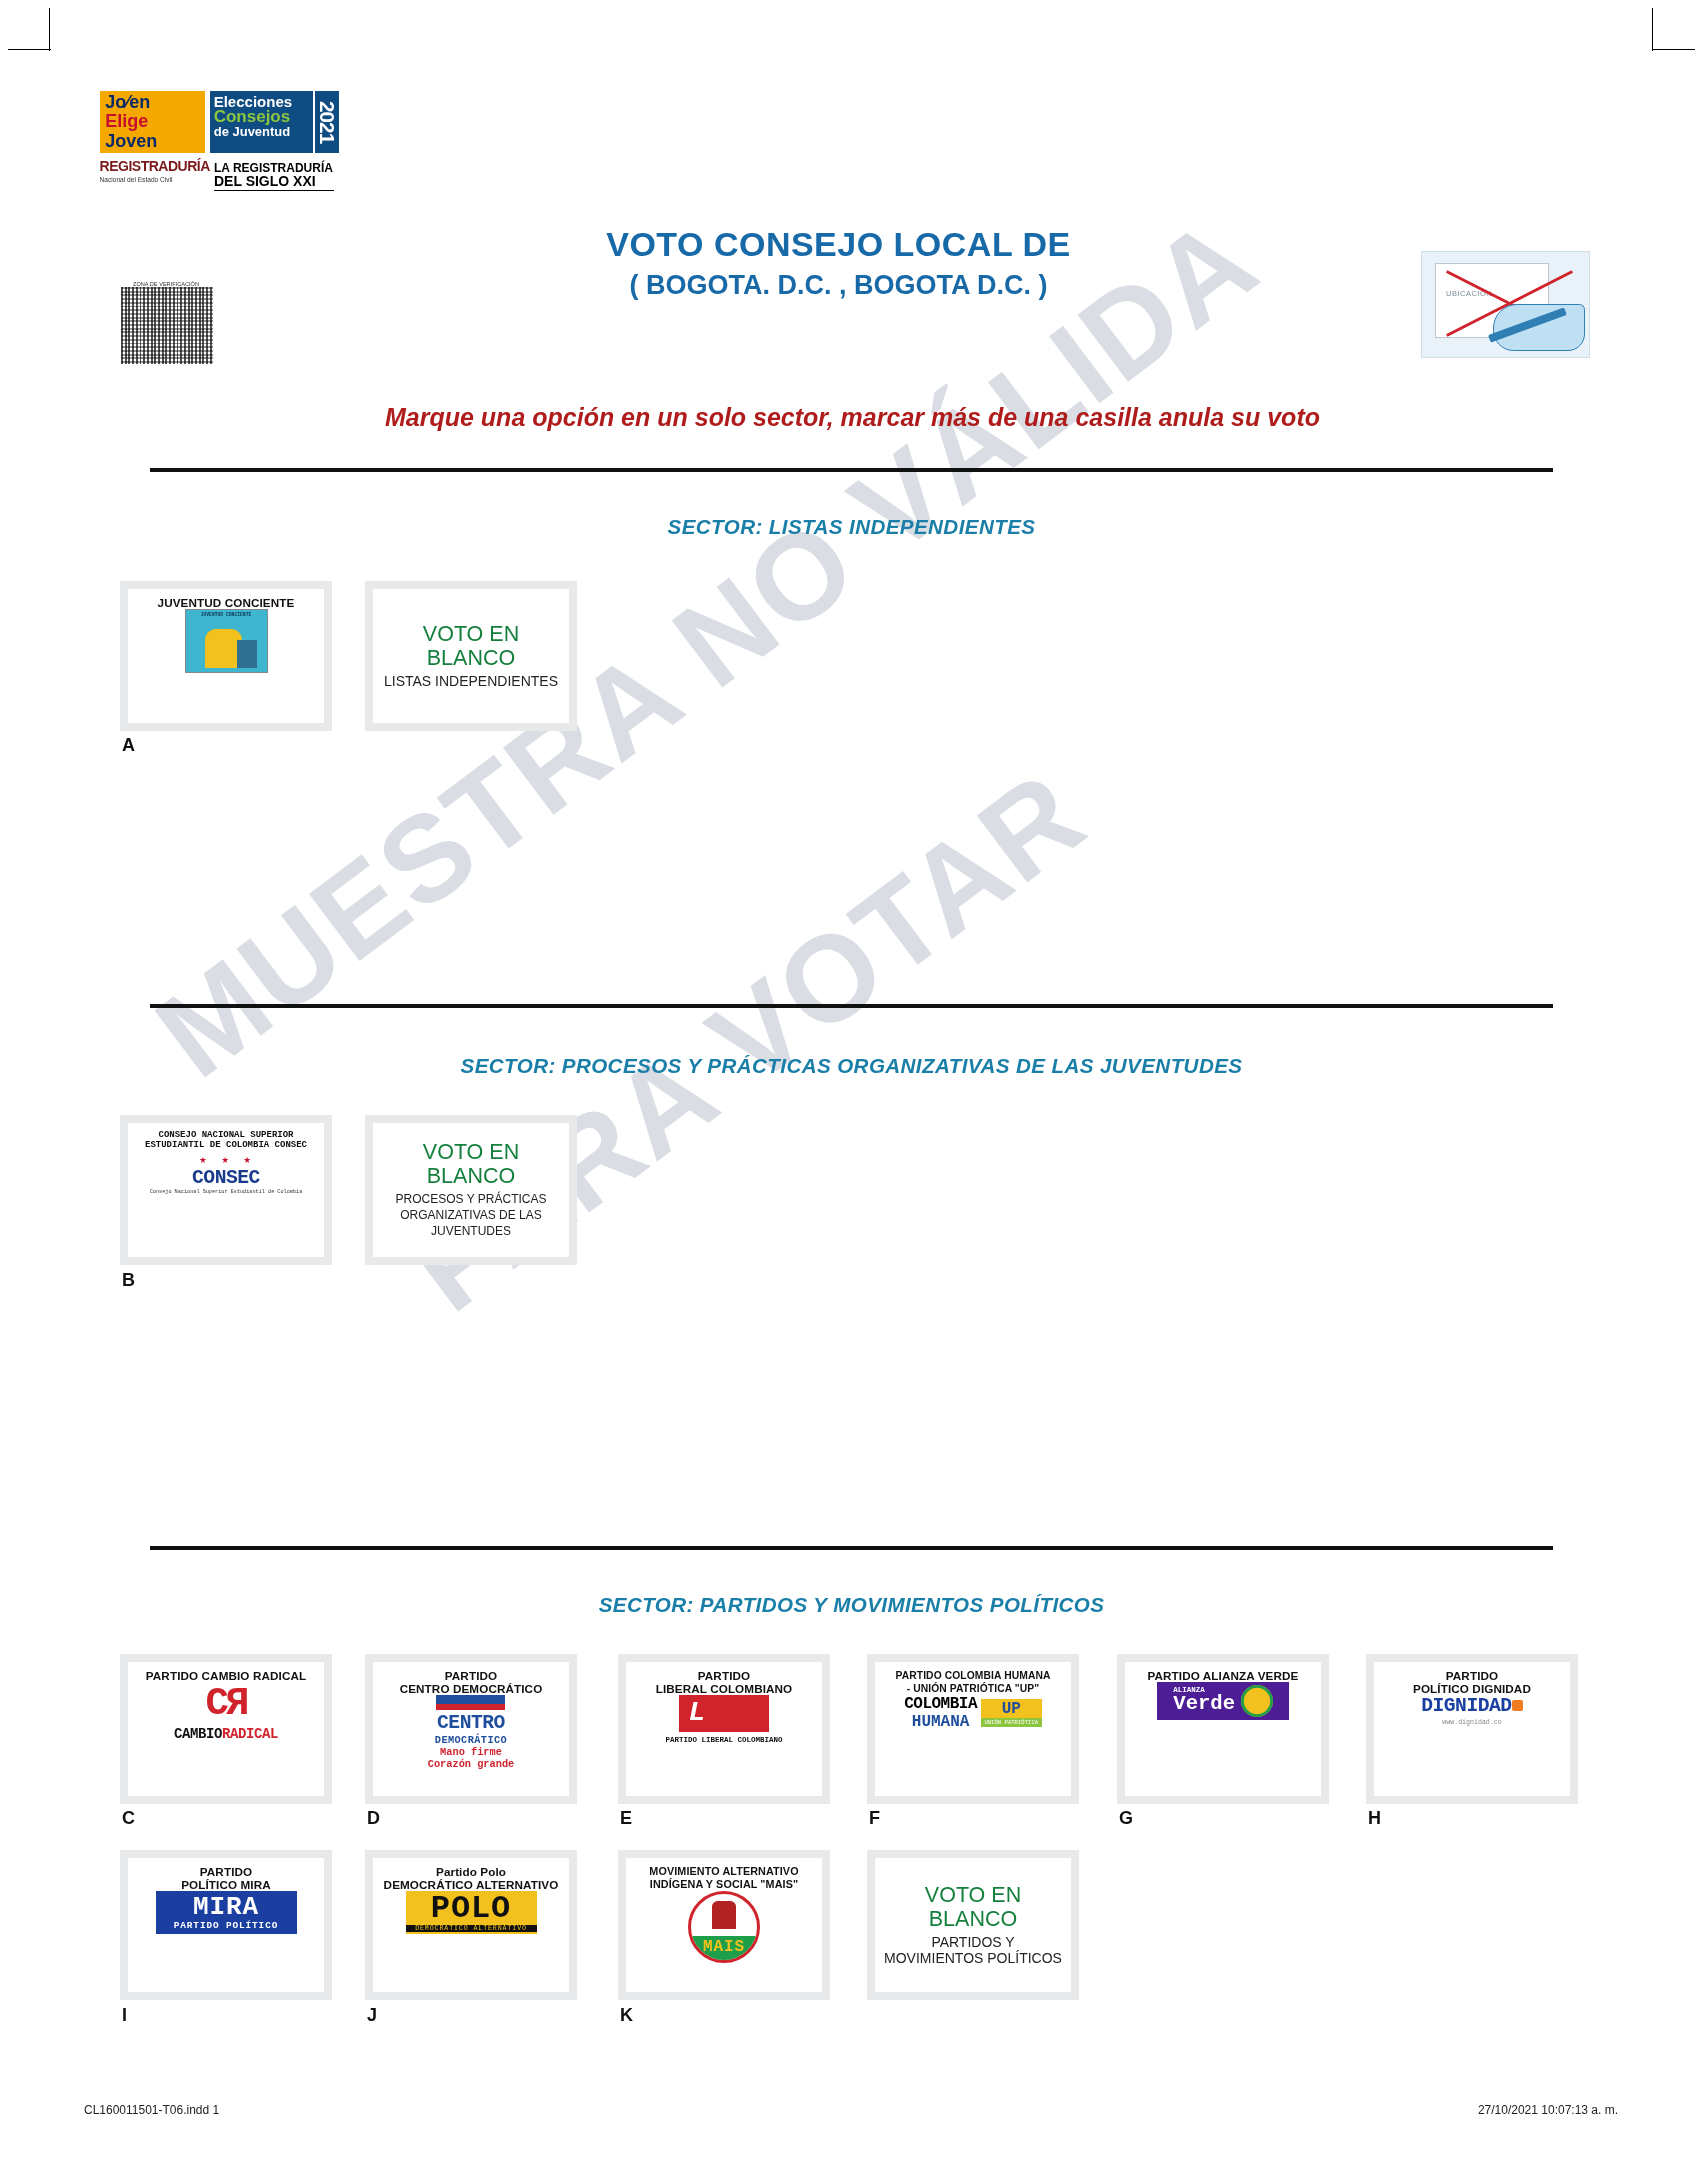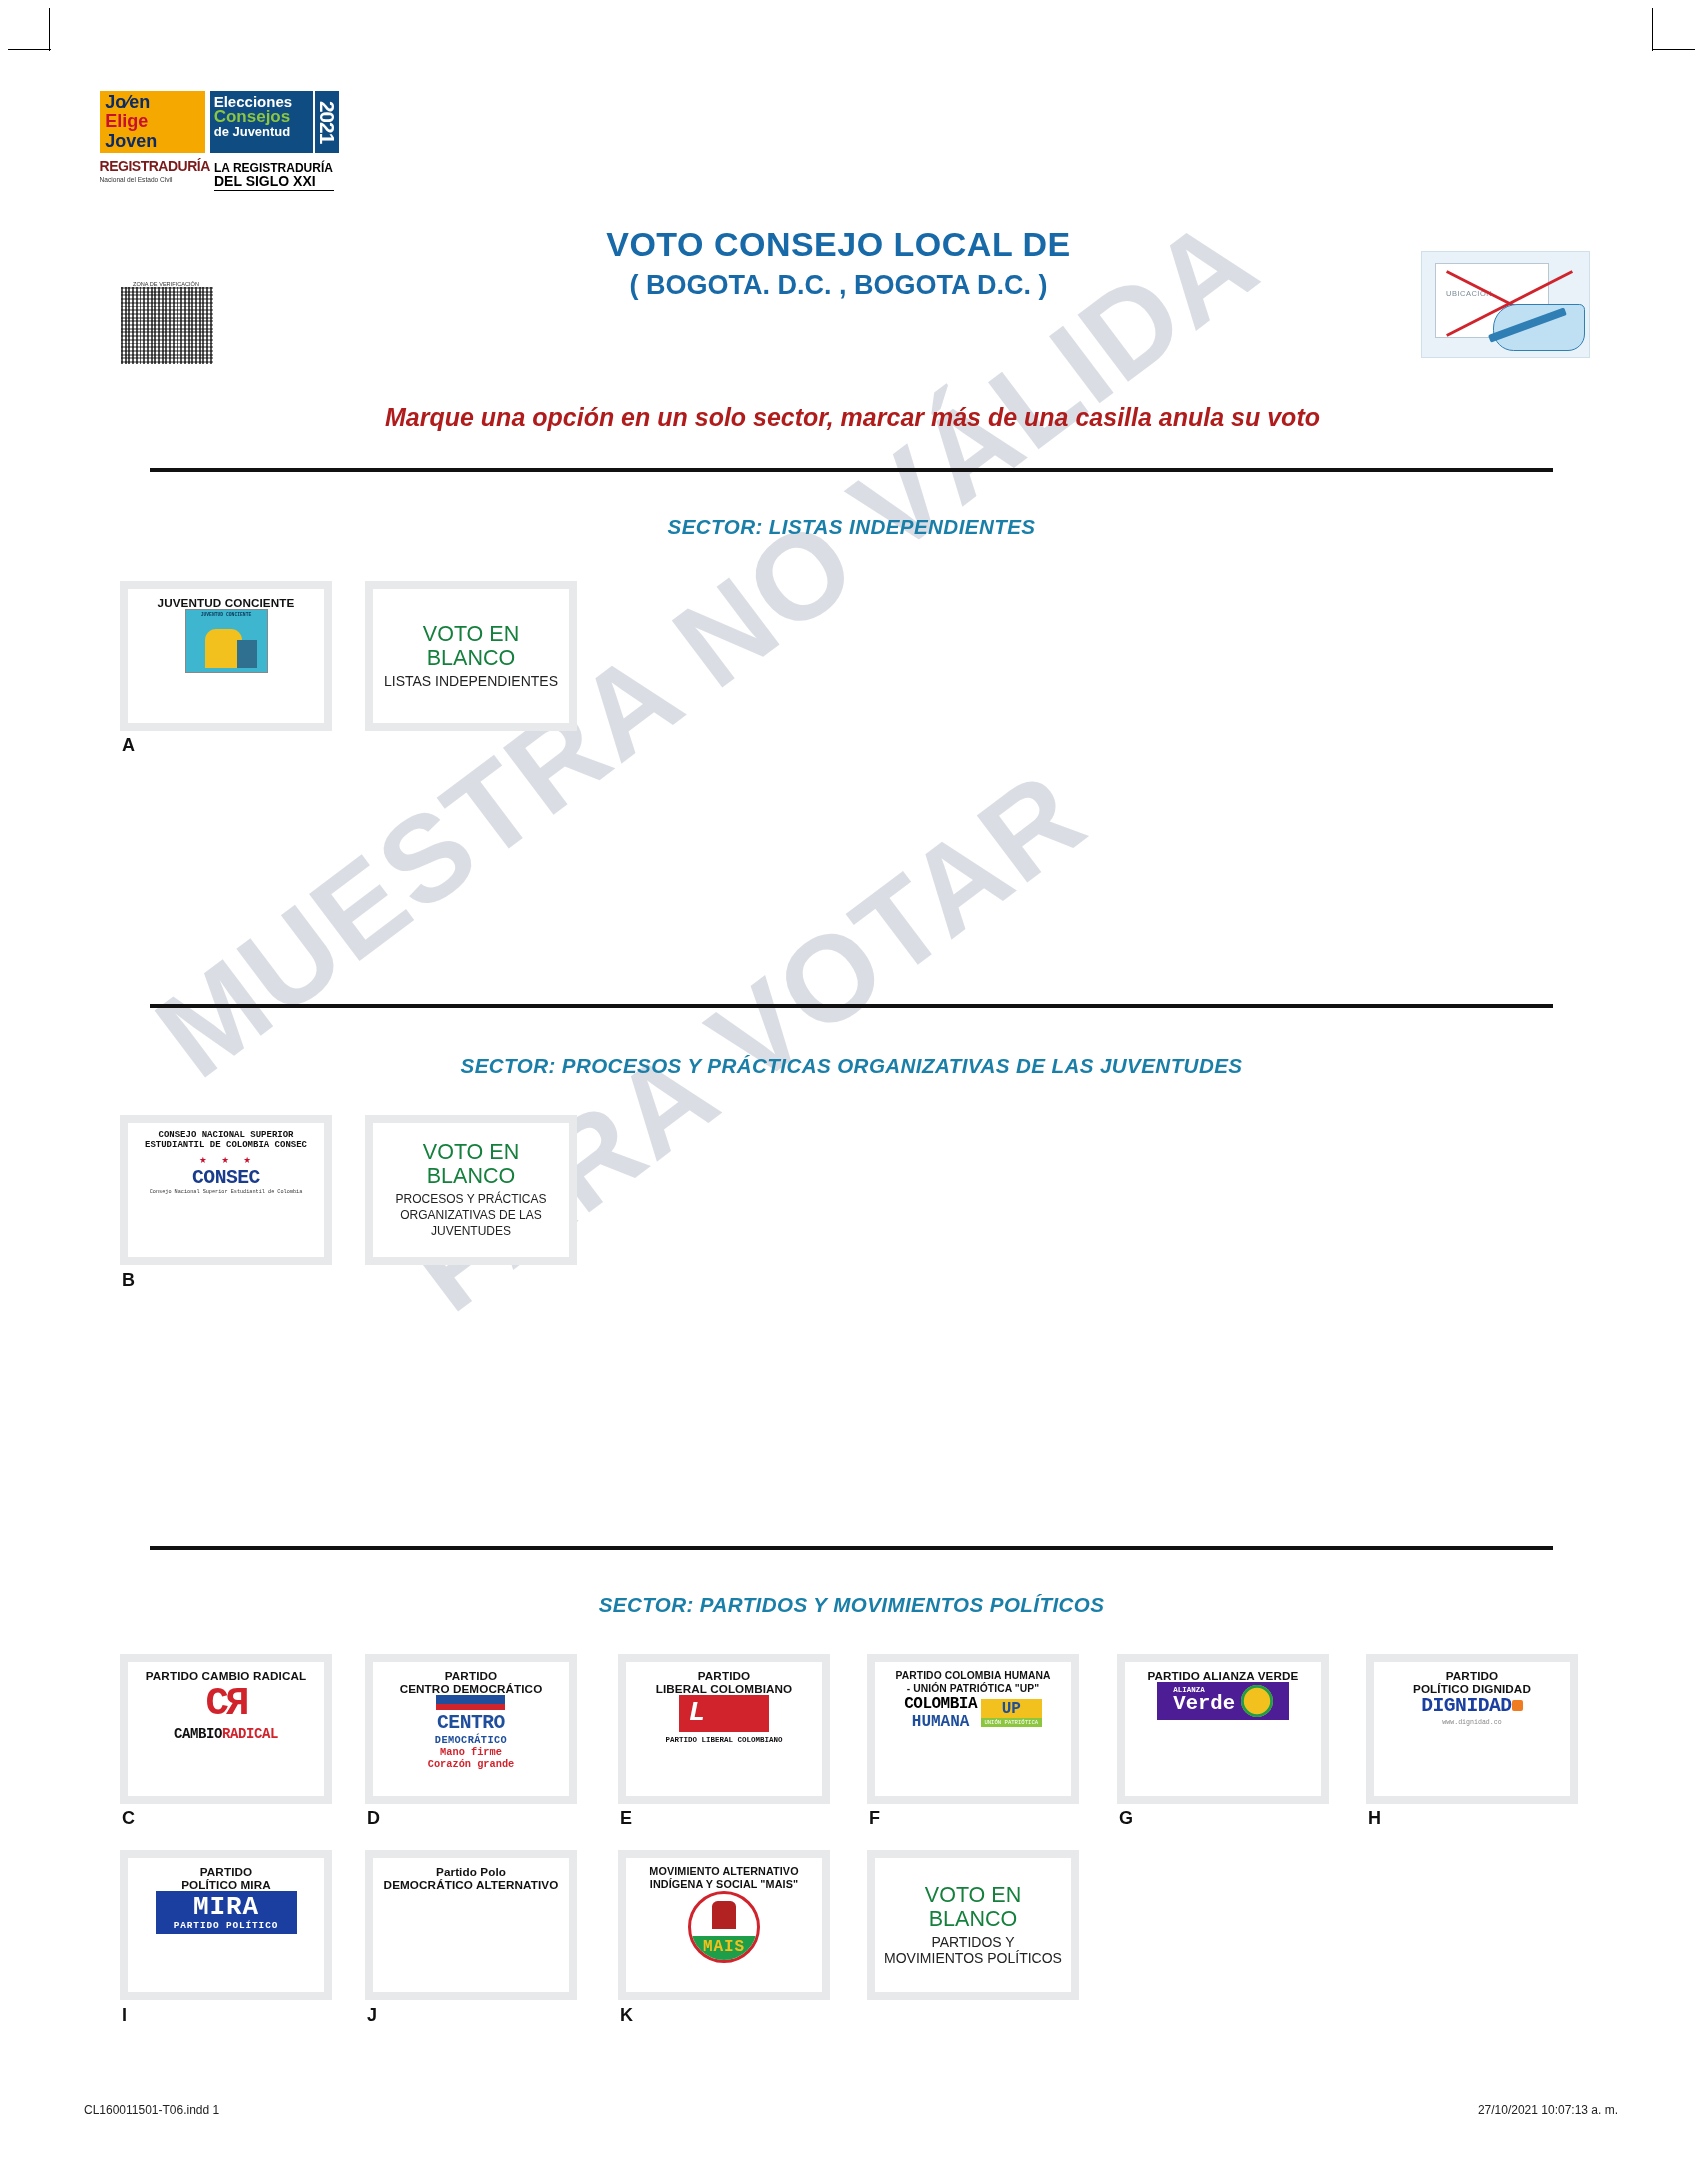--- a/index.html
+++ b/index.html
@@ -701,20 +701,28 @@
           </div>
         </div>
       </div>
     </div>
     <div class="letter" style="left:122px; top:2005px;">I</div>
 
     <div class="cell" style="left:365px; top:1850px;">
       <div class="box">
         <div class="cap">Partido Polo</div>
         <div class="cap">DEMOCRÁTICO ALTERNATIVO</div>
+        <div class="logo-area">
+          <div class="lg-polo">
+            <div class="box2">
+              <div class="n">POLO</div>
+              <div class="s">DEMOCRÁTICO ALTERNATIVO</div>
+            </div>
+          </div>
+        </div>
       </div>
     </div>
     <div class="letter" style="left:367px; top:2005px;">J</div>
 
     <div class="cell" style="left:618px; top:1850px;">
       <div class="box">
         <div class="cap" style="font-size:10.8px;">MOVIMIENTO ALTERNATIVO</div>
         <div class="cap" style="font-size:10.8px;">INDÍGENA Y SOCIAL "MAIS"</div>
         <div class="logo-area">
           <div class="lg-mais">

